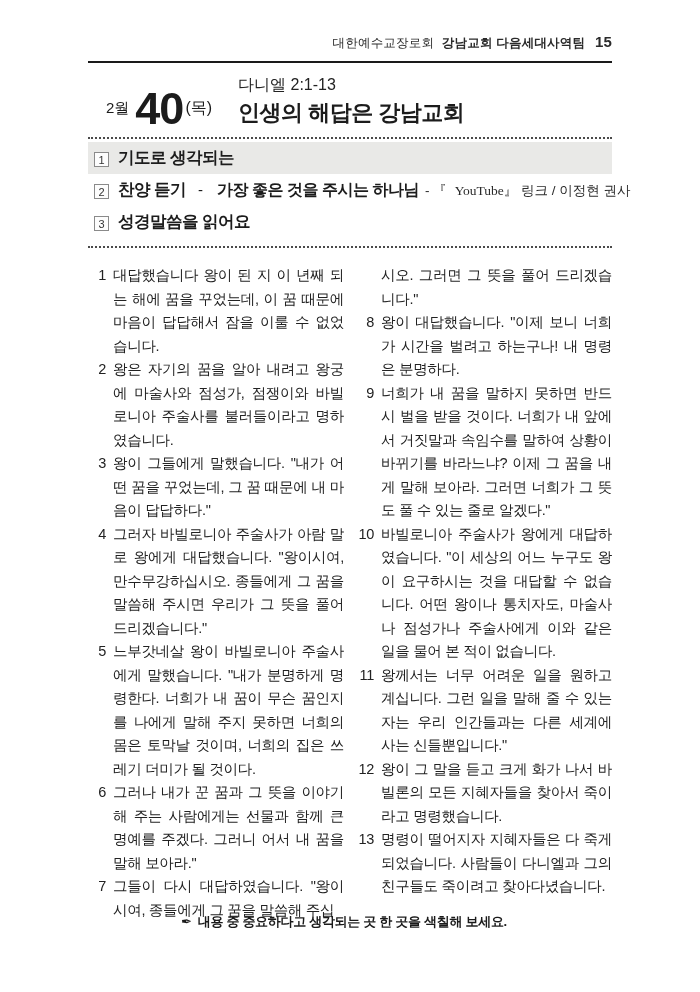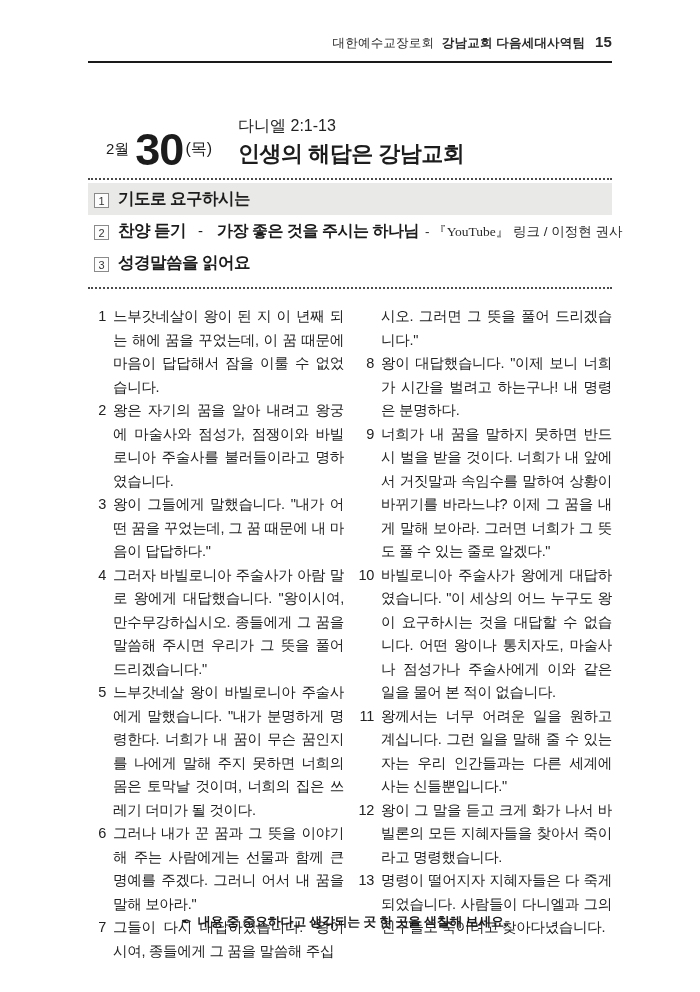--- a/index.html
+++ b/index.html
@@ -26,21 +26,21 @@
   .header .pagenum { font-weight:700; font-size:15px; margin-left:6px; }
 
   .toprule { border:none; border-top:2.2px solid #1a1a1a; margin-top:9px; }
 
   
   .titleblock { display:flex; align-items:flex-end; margin-top:12px; padding-left:18px; }
   .dategroup { display:flex; align-items:center; }
   .month { font-size:15px; font-weight:400; }
   .day { font-size:45px; font-weight:800; line-height:0.9; margin:0 2px 0 6px; letter-spacing:-1px; }
   .weekday { font-size:16px; font-weight:400; }
-  .headgroup { margin-left:26px; padding-bottom:1px;margin-top:41px; }
+  .headgroup { margin-left:26px; padding-bottom:1px; }
   .passage { font-size:16px; font-weight:400; color:#222; }
   .headline { font-size:22px; font-weight:800; letter-spacing:-0.5px; margin-top:2px; }
 
   .dotrule { border:none; border-top:2px dotted #4a4a4a; margin-top:8px; }
 
   
   .steps { margin-top:3px; }
   .step { display:flex; align-items:baseline; padding:5px 4px 5px 6px; }
   .step-gray { background:#e9e9e7; }
   .numbox {
@@ -50,21 +50,21 @@
     font-size:11px; text-align:center;
     color:#333; background:#fdfdfd;
     align-self:center; margin-right:9px;
     position:relative; top:1px;
   }
   .step-label { font-size:16.5px; font-weight:800; letter-spacing:-0.5px; white-space:nowrap; }
   .step-desc { font-size:14px; font-weight:400; margin-left:13px; color:#2a2a2a; letter-spacing:-0.2px; }
   .step-dash { font-size:15px; margin:0 14px 0 12px; font-weight:400; }
   .song-title { font-size:16px; font-weight:800; letter-spacing:-0.5px; white-space:nowrap; }
   .step-suffix { font-size:13.5px; margin-left:6px; color:#2a2a2a; white-space:nowrap; }
-  .yt { font-family:"Liberation Serif","DejaVu Serif",serif; }
+  .yt { font-family:"Liberation Serif","DejaVu Serif",serif;margin-left:8px; }
 
   
   .columns { display:flex; margin-top:16px; }
   .col { width:256px; }
   .col-left { margin-right:12px; }
   .verse { display:flex; font-size:14.5px; line-height:23.5px; letter-spacing:-0.3px; color:#222; }
   .vnum { flex:none; width:18px; text-align:right; margin-right:7px; }
   .vtext { flex:1; text-align:justify; }
 
   
@@ -85,56 +85,56 @@
       <span class="org">대한예수교장로회</span>
       <span class="team">강남교회 다음세대사역팀</span>
       <span class="pagenum">15</span>
     </div>
 
     <hr class="toprule">
 
     <div class="titleblock">
       <div class="dategroup">
         <span class="month">2월</span>
-        <span class="day">30</span>
+        <span class="day">40</span>
         <span class="weekday">(목)</span>
       </div>
       <div class="headgroup">
         <div class="passage">다니엘 2:1-13</div>
         <div class="headline">인생의 해답은 강남교회</div>
       </div>
     </div>
 
     <hr class="dotrule">
 
     <div class="steps">
       <div class="step step-gray">
         <span class="numbox">1</span>
-        <span class="step-label">기도로 요구하시는</span>
+        <span class="step-label">기도로 생각되는</span>
       </div>
       <div class="step">
         <span class="numbox">2</span>
         <span class="step-label">찬양 듣기</span>
         <span class="step-dash">-</span>
         <span class="song-title">가장 좋은 것을 주시는 하나님</span>
         <span class="step-suffix"><span>- 『</span><span class="yt">YouTube</span><span>』 링크 / 이정현 권사</span></span>
       </div>
       <div class="step">
         <span class="numbox">3</span>
         <span class="step-label">성경말씀을 읽어요</span>
       </div>
     </div>
 
     <hr class="dotrule">
 
     <div class="columns">
       <div class="col col-left">
         <div class="verse">
             <span class="vnum">1</span>
-            <span class="vtext">느부갓네살이 왕이 된 지 이 년째 되는 해에 꿈을 꾸었는데, 이 꿈 때문에 마음이 답답해서 잠을 이룰 수 없었습니다.</span>
+            <span class="vtext">대답했습니다 왕이 된 지 이 년째 되는 해에 꿈을 꾸었는데, 이 꿈 때문에 마음이 답답해서 잠을 이룰 수 없었습니다.</span>
           </div>
         <div class="verse">
             <span class="vnum">2</span>
             <span class="vtext">왕은 자기의 꿈을 알아 내려고 왕궁에 마술사와 점성가, 점쟁이와 바빌로니아 주술사를 불러들이라고 명하였습니다.</span>
           </div>
         <div class="verse">
             <span class="vnum">3</span>
             <span class="vtext">왕이 그들에게 말했습니다. "내가 어떤 꿈을 꾸었는데, 그 꿈 때문에 내 마음이 답답하다."</span>
           </div>
         <div class="verse">

